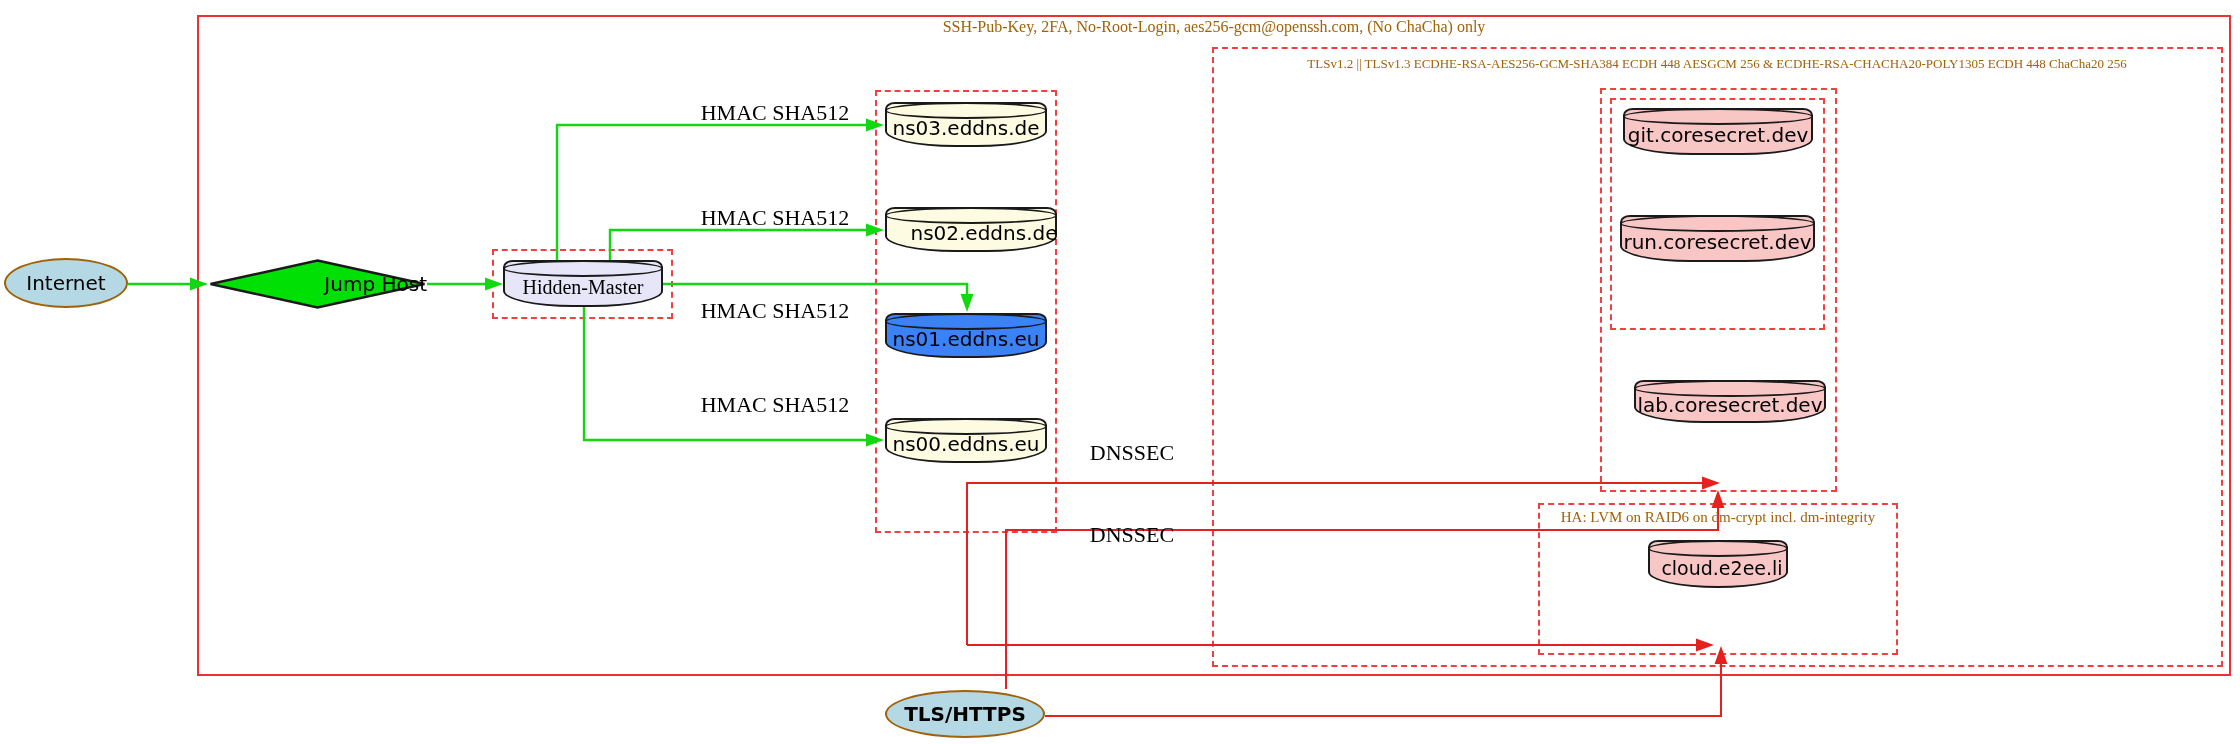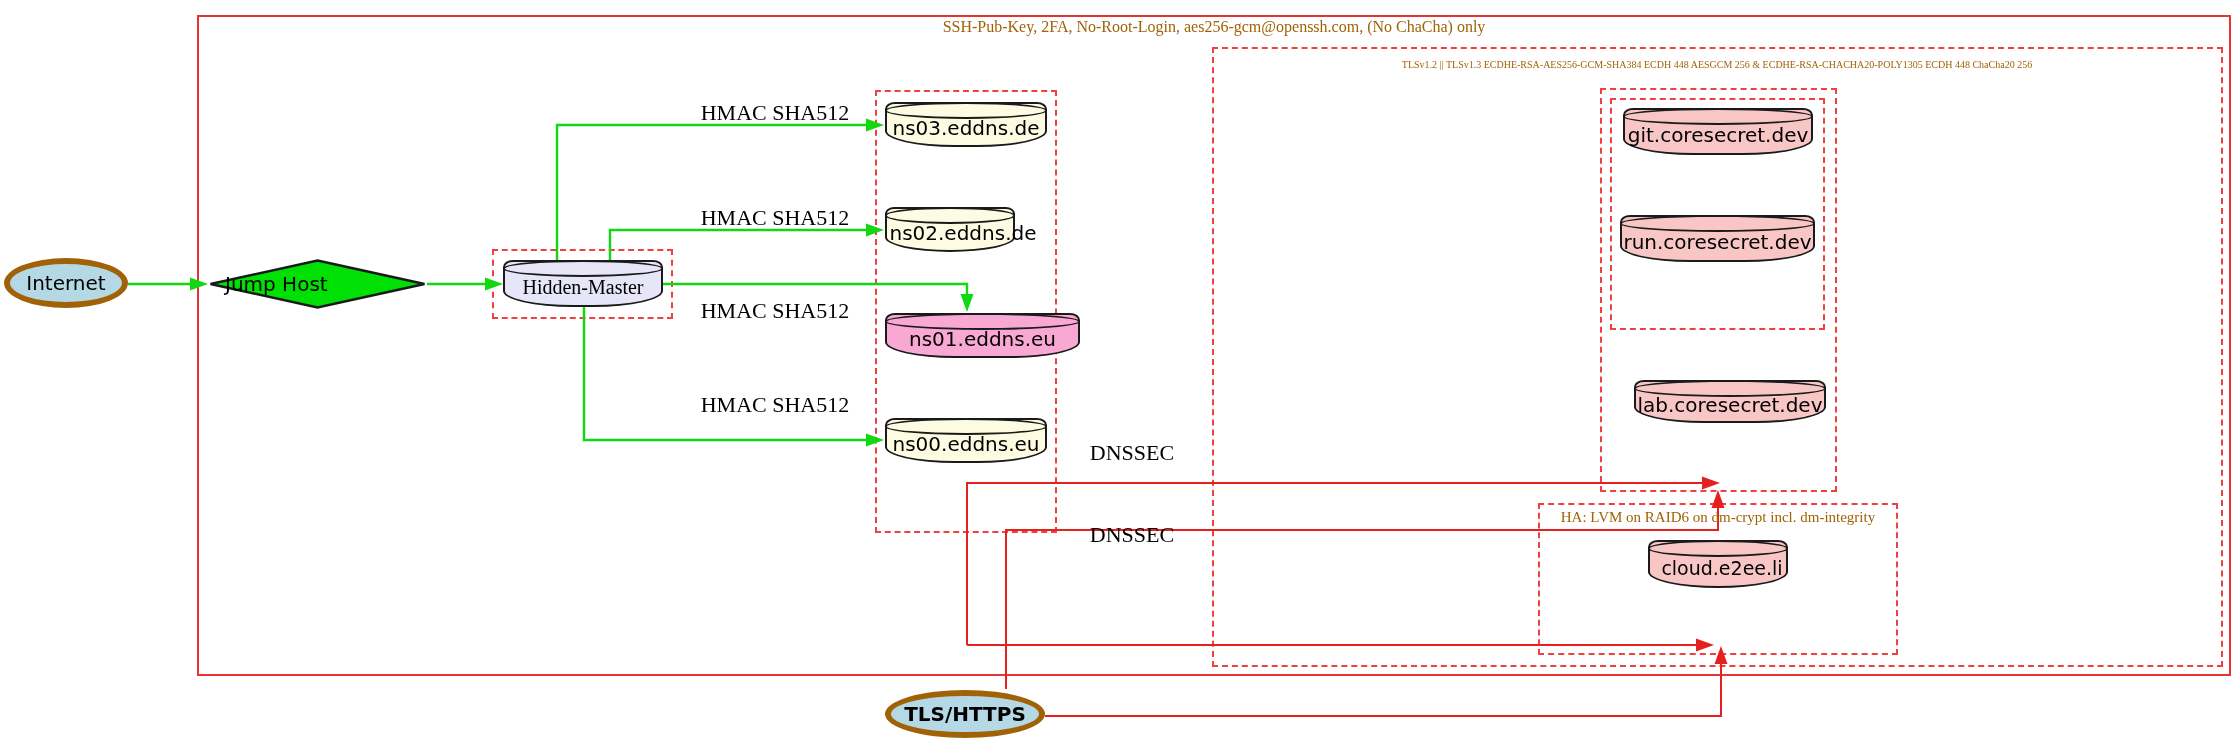--- a/index.html
+++ b/index.html
@@ -7,46 +7,46 @@
          font-family:"DejaVu Sans",sans-serif;}
   .box{position:absolute;box-sizing:border-box;}
   .box.solid{border:2px solid #e63434;}
   .box.dashed{border:2px dashed #f04040;}
   .clabel{position:absolute;transform:translate(-50%,-50%);white-space:nowrap;
           font-family:"Liberation Serif","DejaVu Serif",serif;color:#a16207;}
   .elabel{position:absolute;transform:translate(-50%,-50%);white-space:nowrap;
           font-family:"Liberation Serif","DejaVu Serif",serif;font-size:22px;color:#000;}
   .node{position:absolute;box-sizing:border-box;display:flex;align-items:center;
         justify-content:center;font-size:20px;color:#000;white-space:nowrap;}
-  .ellipse{border:6px solid #a16207;border-radius:50%;}
+  .ellipse{border:2px solid #a16207;border-radius:50%;}
   .cyl{border:2px solid #1a1a1a;border-radius:10px 10px 70px 70px / 7px 7px 16px 16px;}
   .cyl::before{content:"";position:absolute;left:-2px;right:-2px;top:-2px;height:17px;
         border:2px solid #1a1a1a;border-radius:50%;background:inherit;box-sizing:border-box;}
   .cyl span{position:relative;margin-top:7px;text-align:center;}
-  .diamond span{position:absolute;left:17px;right:0;text-align:left;}
+  .diamond span{position:absolute;left:0;right:0;text-align:right;}
   .edges{position:absolute;left:0;top:0;z-index:3;}
   .boxlayer{z-index:1;}
   .nodelayer{z-index:4;}
   .lbllayer{z-index:5;}
 </style>
 </head>
 <body>
 
 <div class="stage">
 
   <div class="box solid boxlayer" style="left:197px;top:15px;width:2034px;height:661px;"></div>
   <div class="box dashed boxlayer" style="left:1212px;top:47px;width:1011px;height:620px;"></div>
   <div class="box dashed boxlayer" style="left:875px;top:90px;width:182px;height:443px;"></div>
   <div class="box dashed boxlayer" style="left:492px;top:249px;width:181px;height:70px;"></div>
   <div class="box dashed boxlayer" style="left:1600px;top:88px;width:237px;height:404px;"></div>
   <div class="box dashed boxlayer" style="left:1610px;top:98px;width:215px;height:232px;"></div>
   <div class="box dashed boxlayer" style="left:1538px;top:503px;width:360px;height:152px;"></div>
 
   <span class="clabel lbllayer" style="left:1214px;top:27px;font-size:16px;">SSH-Pub-Key, 2FA, No-Root-Login, aes256-gcm@openssh.com, (No ChaCha) only</span>
-  <span class="clabel lbllayer" style="left:1717px;top:64px;font-size:10px;">TLSv1.2 || TLSv1.3 ECDHE-RSA-AES256-GCM-SHA384 ECDH 448 AESGCM 256 &amp; ECDHE-RSA-CHACHA20-POLY1305 ECDH 448 ChaCha20 256</span>
+  <span class="clabel lbllayer" style="left:1717px;top:64px;font-size:13px;">TLSv1.2 || TLSv1.3 ECDHE-RSA-AES256-GCM-SHA384 ECDH 448 AESGCM 256 &amp; ECDHE-RSA-CHACHA20-POLY1305 ECDH 448 ChaCha20 256</span>
   <span class="clabel lbllayer" style="left:1718px;top:517px;font-size:15px;">HA: LVM on RAID6 on dm-crypt incl. dm-integrity</span>
 
   <svg class="edges" width="2240" height="744" viewBox="0 0 2240 744">
     <g stroke="#12d812" stroke-width="2.4" fill="none">
       <polyline points="128,284 191,284"></polyline>
       <polyline points="427,284 486,284"></polyline>
       <polyline points="557,261 557,125 866,125"></polyline>
       <polyline points="610,261 610,230 866,230"></polyline>
       <polyline points="663,284 967,284 967,295"></polyline>
       <polyline points="584,306 584,440 866,440"></polyline>
@@ -91,24 +91,24 @@
     <span>Jump Host</span>
   </div>
 
   <div class="node cyl nodelayer" style="left:503px;top:260px;width:160px;height:47px;background:#e6e6f8;font-family:Liberation Serif, serif;">
     <span>Hidden-Master</span>
   </div>
 
   <div class="node cyl nodelayer" style="left:885px;top:102px;width:162px;height:45px;background:#fdfce2;">
     <span>ns03.eddns.de</span>
   </div>
-  <div class="node cyl nodelayer" style="left:885px;top:207px;width:130px;height:45px;background:#fdfce2;padding-left:26px;">
+  <div class="node cyl nodelayer" style="left:885px;top:207px;width:172px;height:45px;background:#fdfce2;padding-left:26px;">
     <span>ns02.eddns.de</span>
   </div>
-  <div class="node cyl nodelayer" style="left:885px;top:313px;width:195px;height:45px;background:#f9a8d4;">
+  <div class="node cyl nodelayer" style="left:885px;top:313px;width:162px;height:45px;background:#3b82f6;">
     <span>ns01.eddns.eu</span>
   </div>
   <div class="node cyl nodelayer" style="left:885px;top:418px;width:162px;height:45px;background:#fdfce2;">
     <span>ns00.eddns.eu</span>
   </div>
 
   <div class="node cyl nodelayer" style="left:1623px;top:108px;width:190px;height:47px;background:#f9c6c6;">
     <span>git.coresecret.dev</span>
   </div>
   <div class="node cyl nodelayer" style="left:1620px;top:215px;width:195px;height:47px;background:#f9c6c6;">

